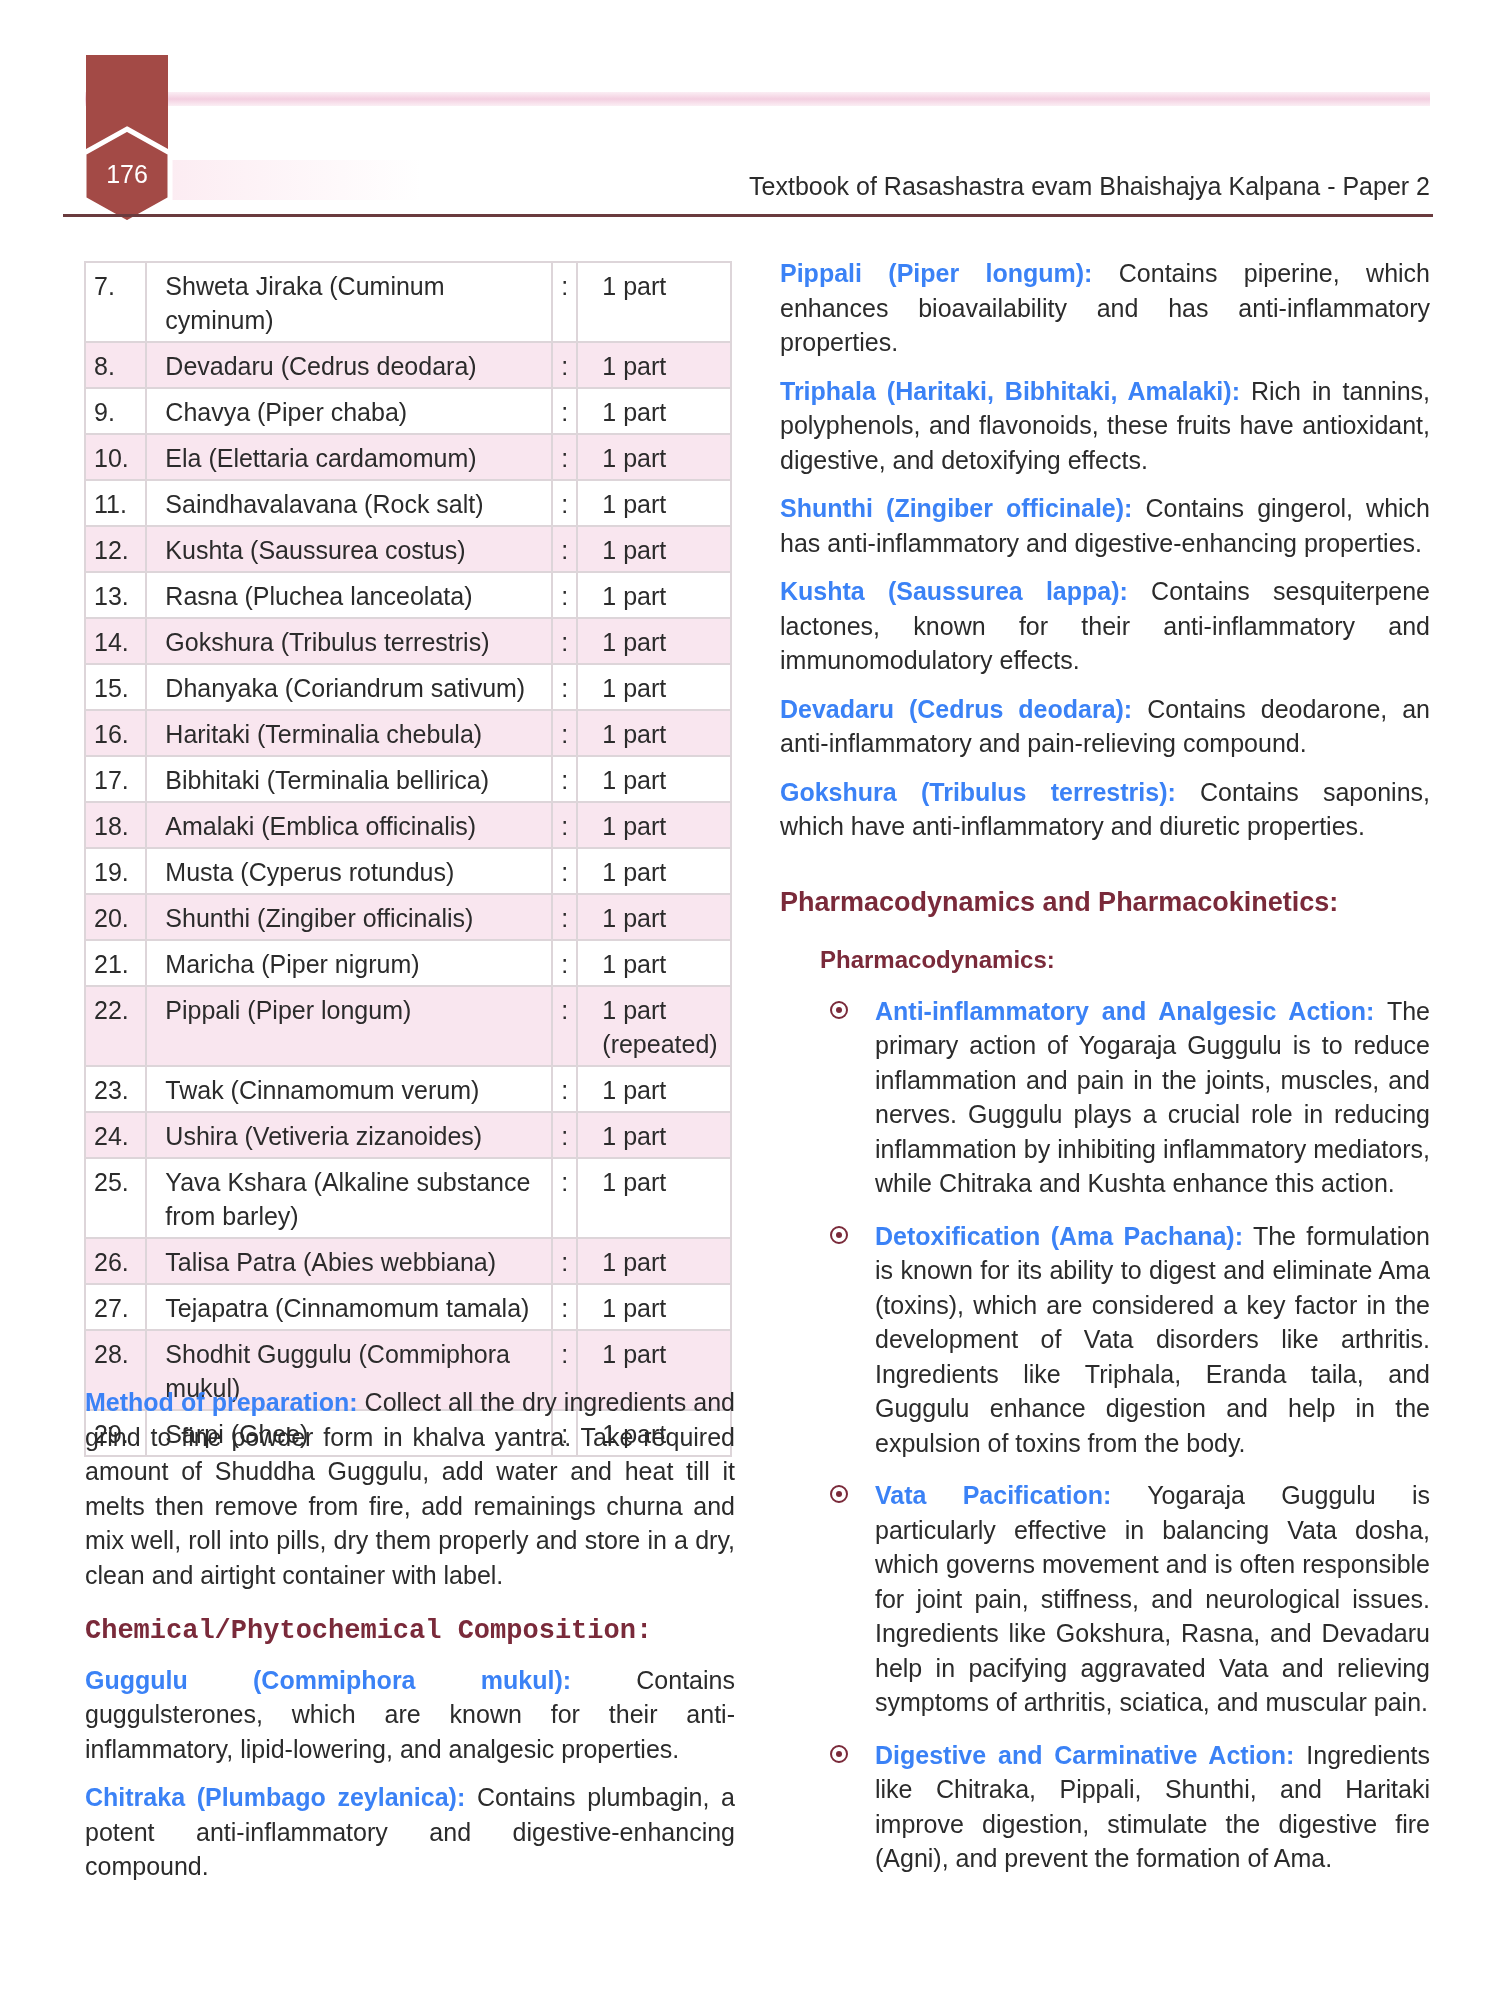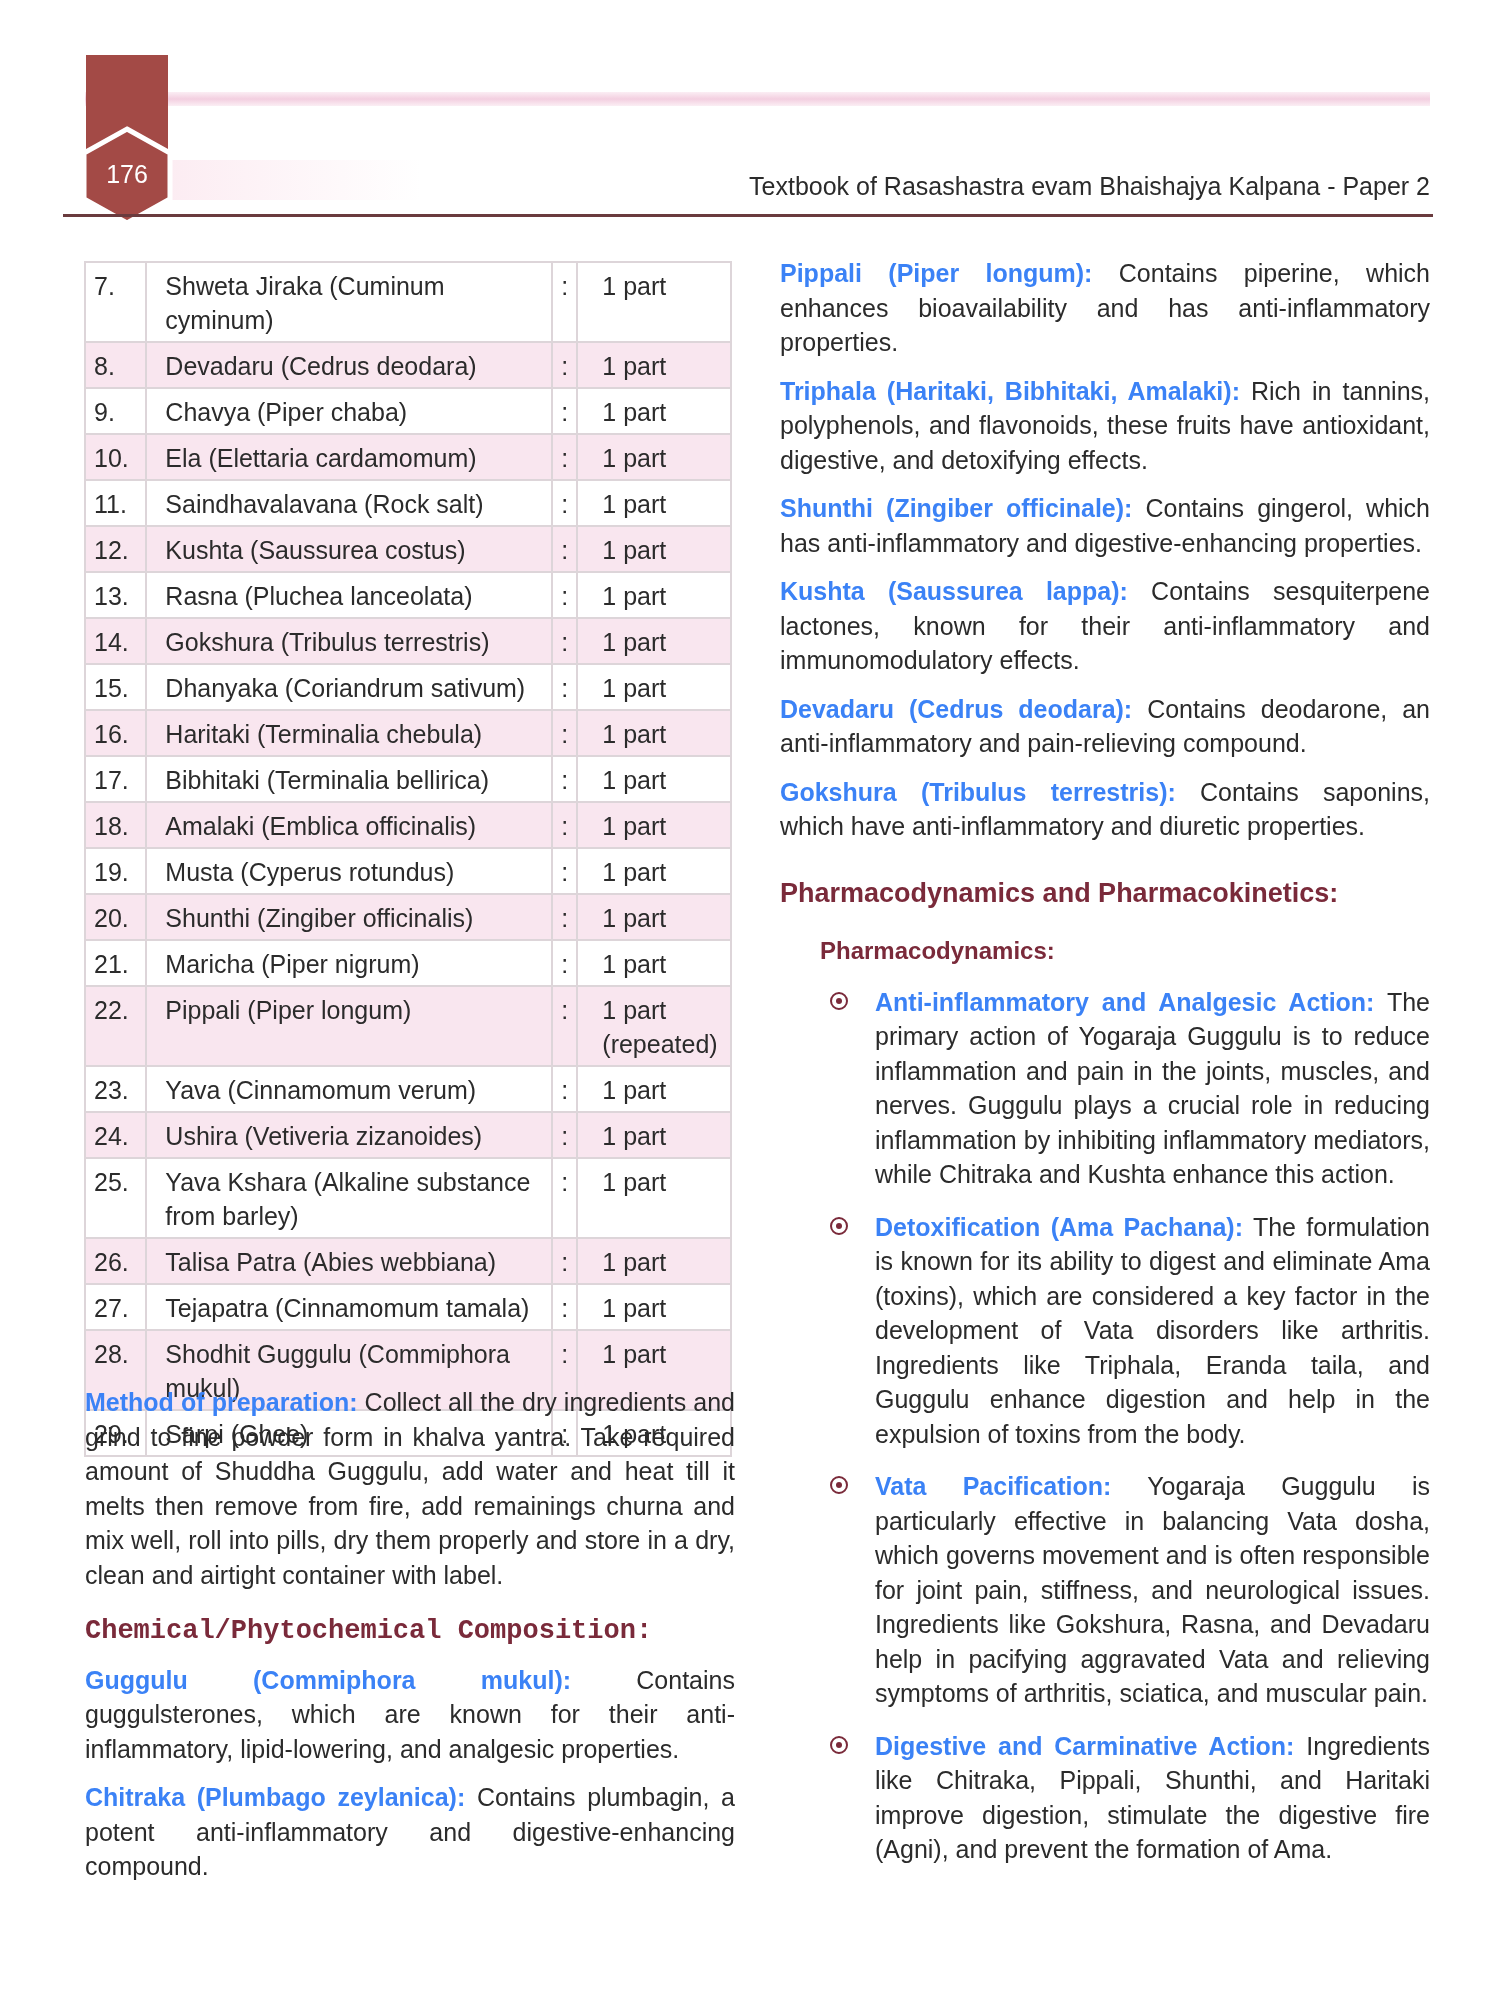--- a/index.html
+++ b/index.html
@@ -150,21 +150,21 @@
         <td class="qty">1 part</td>
       </tr>
       <tr class="alt">
         <td class="num">22.</td>
         <td class="name">Pippali (Piper longum)</td>
         <td class="colon">:</td>
         <td class="qty">1 part (repeated)</td>
       </tr>
       <tr>
         <td class="num">23.</td>
-        <td class="name">Yava (Cinnamomum verum)</td>
+        <td class="name">Twak (Cinnamomum verum)</td>
         <td class="colon">:</td>
         <td class="qty">1 part</td>
       </tr>
       <tr class="alt">
         <td class="num">24.</td>
         <td class="name">Ushira (Vetiveria zizanoides)</td>
         <td class="colon">:</td>
         <td class="qty">1 part</td>
       </tr>
       <tr>
@@ -222,21 +222,21 @@
   </p>
   <p>
     <span class="lbl">Shunthi (Zingiber officinale):</span><span> Contains gingerol, which has anti-inflammatory and digestive-enhancing properties.</span>
   </p>
   <p>
     <span class="lbl">Kushta (Saussurea lappa):</span><span> Contains sesquiterpene lactones, known for their anti-inflammatory and immunomodulatory effects.</span>
   </p>
   <p>
     <span class="lbl">Devadaru (Cedrus deodara):</span><span> Contains deodarone, an anti-inflammatory and pain-relieving compound.</span>
   </p>
-  <p style="margin-bottom:32px;">
+  <p style="margin-bottom:41px;">
     <span class="lbl">Gokshura (Tribulus terrestris):</span><span> Contains saponins, which have anti-inflammatory and diuretic properties.</span>
   </p>
   <p class="h2" style="margin-bottom:24px;">Pharmacodynamics and Pharmacokinetics:</p>
   <p class="h3" style="margin-bottom:16px;margin-left:40px;">Pharmacodynamics:</p>
 
   <div class="bullet">
     <span class="bicon"></span>
     <span class="lbl">Anti-inflammatory and Analgesic Action:</span><span> The primary action of Yogaraja Guggulu is to reduce inflammation and pain in the joints, muscles, and nerves. Guggulu plays a crucial role in reducing inflammation by inhibiting inflammatory mediators, while Chitraka and Kushta enhance this action.</span>
   </div>
   <div class="bullet">

